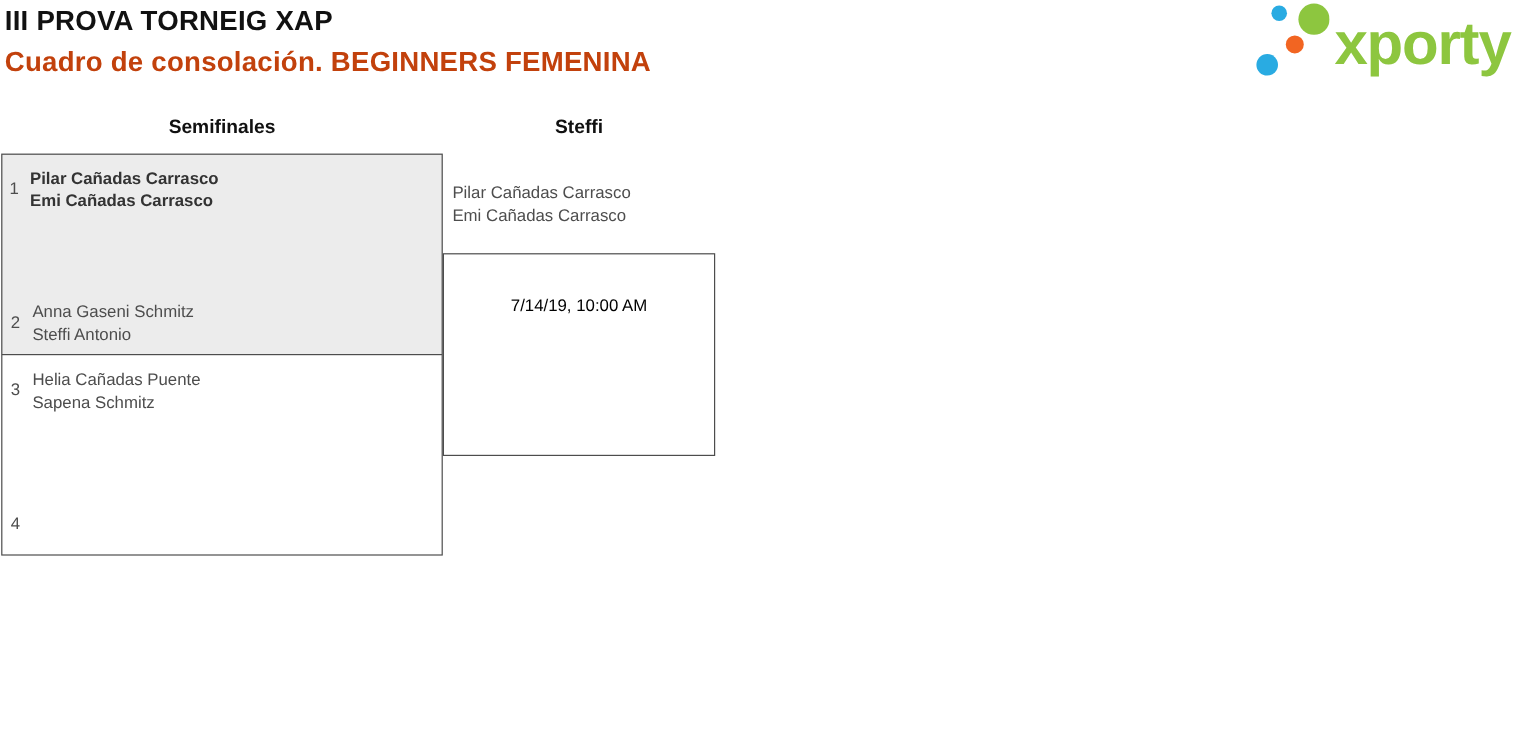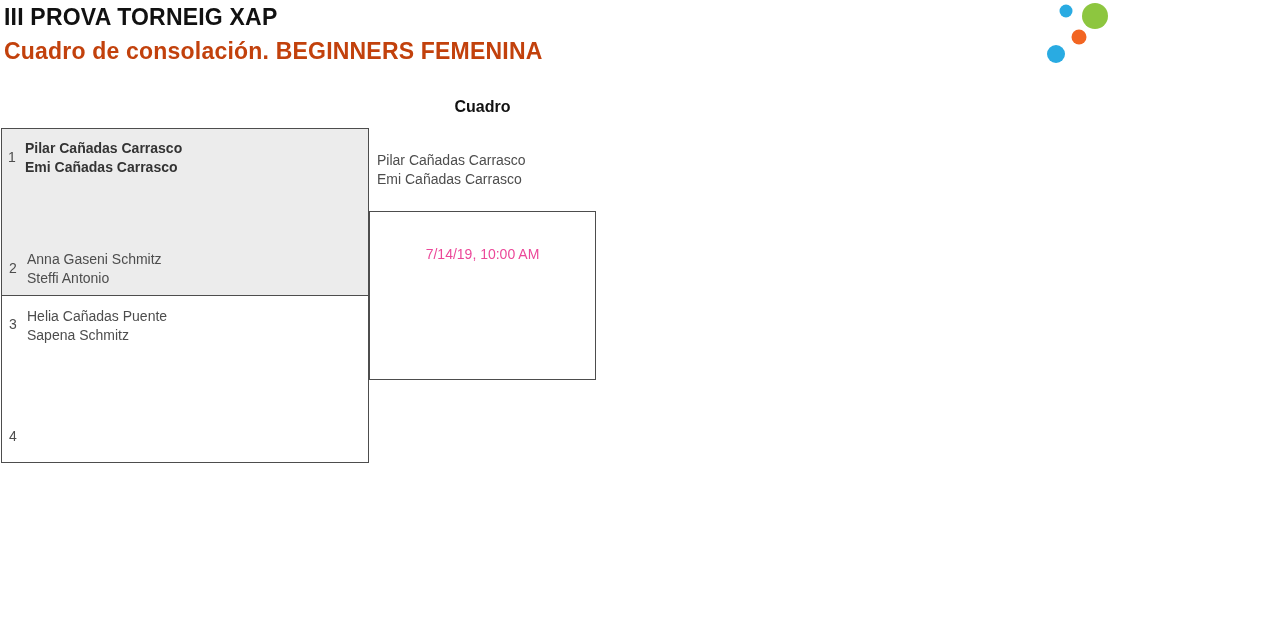--- a/index.html
+++ b/index.html
@@ -120,43 +120,45 @@
     line-height: 19px;
     color: #4d4d4d;
   }
   .final-datetime {
     position: absolute;
     left: 369px;
     top: 246px;
     width: 227px;
     text-align: center;
     font-size: 14px;
-    color: #ec4899;
+    color: #000000;
   }
 </style>
 </head>
 <body>
 
 <div class="page">
 
   <div class="title">III PROVA TORNEIG XAP</div>
   <div class="subtitle">Cuadro de consolación. BEGINNERS FEMENINA</div>
 
   <div class="logo">
     <span>
       <svg width="62" height="66" viewBox="0 0 62 66" xmlns="http://www.w3.org/2000/svg">
         <circle cx="20" cy="11" r="6.5" fill="#29ABE2"></circle>
         <circle cx="49" cy="16" r="13" fill="#8DC63F"></circle>
         <circle cx="33" cy="37" r="7.5" fill="#F26522"></circle>
         <circle cx="10" cy="54" r="9" fill="#29ABE2"></circle>
       </svg>
     </span>
+    <span class="logo-text">xporty</span>
   </div>
 
-  <div class="round-header final">Cuadro</div>
+  <div class="round-header semis">Semifinales</div>
+  <div class="round-header final">Steffi</div>
 
   <div class="match-box sf1"></div>
 
   <div class="match-box sf2"></div>
 
   <div class="match-box final-box"></div>
 
   <div class="seed" style="left:8px; top:149px;">1</div>
   <div class="team winner" style="left:25px; top:139px;">
     <div>Pilar Cañadas Carrasco</div>

